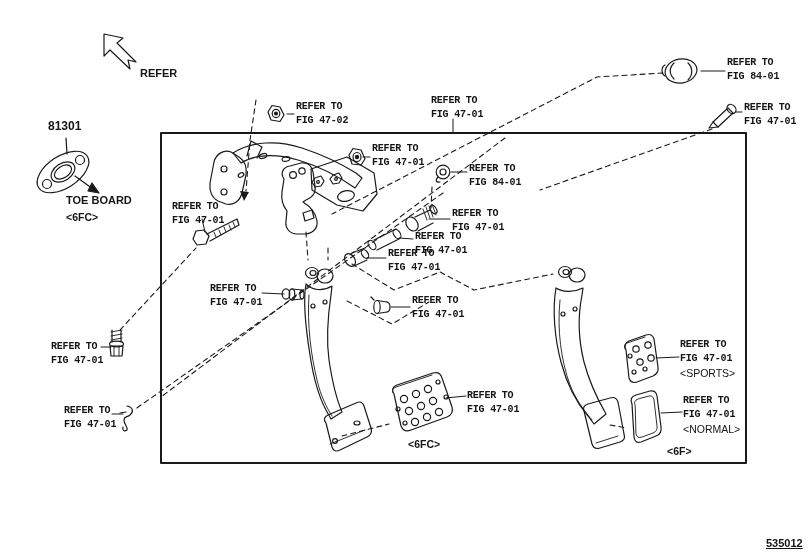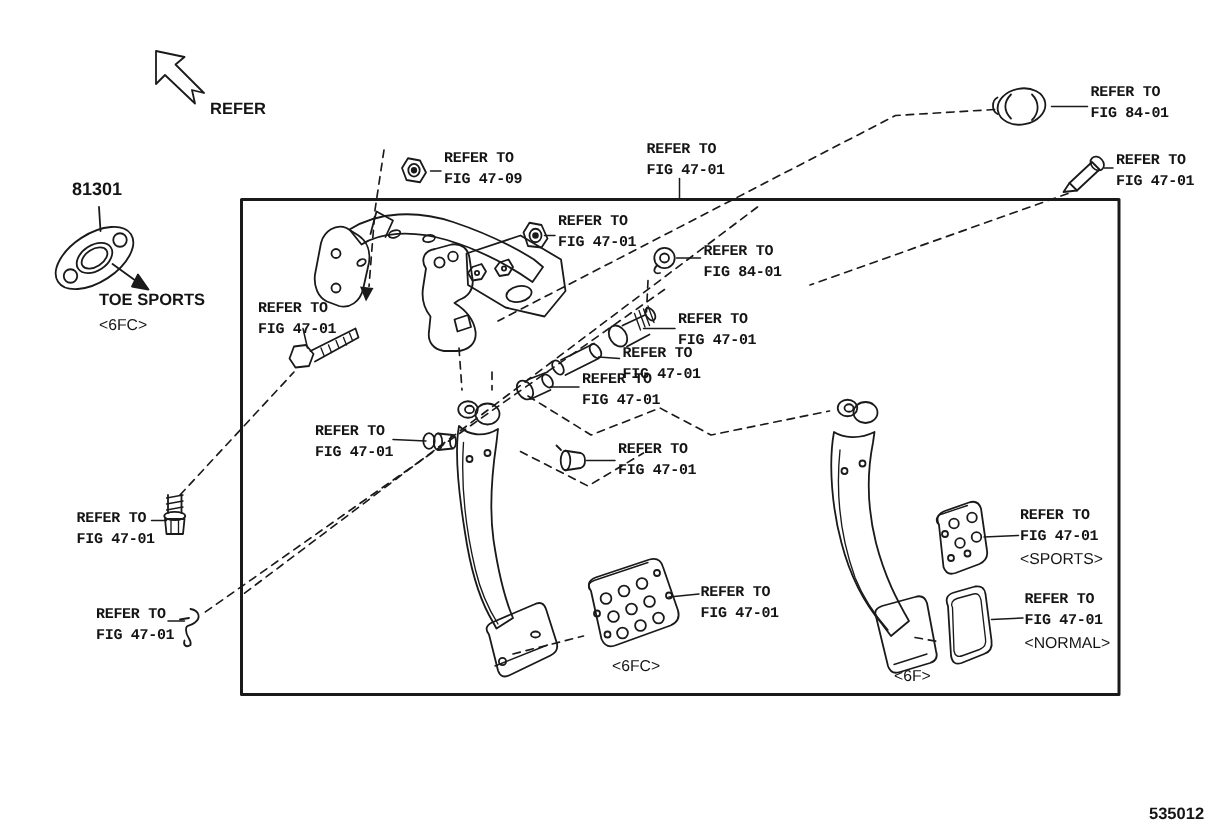--- a/index.html
+++ b/index.html
@@ -5,22 +5,22 @@
   html,body{margin:0;padding:0;background:#fff;}
   .stage{position:relative;width:811px;height:560px;background:#fff;overflow:hidden;
          font-family:"Liberation Sans",sans-serif;}
   .stage svg{position:absolute;left:0;top:0;}
   .callout{position:absolute;font:700 10px/14px "Liberation Mono",monospace;
            color:#141414;white-space:nowrap;letter-spacing:-0.2px;}
   .callout .variant{font:400 10.5px/14px "Liberation Sans",sans-serif;letter-spacing:0;}
   .slabel{position:absolute;color:#141414;white-space:nowrap;
           font:700 11px/12px "Liberation Sans",sans-serif;}
   .slabel.big{font-size:12px;}
-  .slabel.variant{font-weight:400;font-size:10.5px;}
-  .slabel.num{font-size:11px;}
+  .slabel.variant{font-weight:700;font-size:10.5px;}
+  .slabel.num{font-size:11px;text-decoration:underline;}
 </style>
 </head>
 <body>
 
 <div class="stage">
 
 <svg width="811" height="560" viewBox="0 0 811 560" fill="none" stroke="#1a1a1a" stroke-width="1.2" stroke-linecap="round" stroke-linejoin="round">
 
   <rect x="161" y="133" width="585" height="330" stroke-width="2"></rect>
 
@@ -245,21 +245,21 @@
 <div class="callout" style="left:727px;top:56px">
   <div>REFER TO</div>
   <div>FIG 84-01</div>
 </div>
 <div class="callout" style="left:744px;top:101px">
   <div>REFER TO</div>
   <div>FIG 47-01</div>
 </div>
 <div class="callout" style="left:296px;top:100px">
   <div>REFER TO</div>
-  <div>FIG 47-09</div>
+  <div>FIG 47-02</div>
 </div>
 <div class="callout" style="left:431px;top:94px">
   <div>REFER TO</div>
   <div>FIG 47-01</div>
 </div>
 <div class="callout" style="left:372px;top:142px">
   <div>REFER TO</div>
   <div>FIG 47-01</div>
 </div>
 <div class="callout" style="left:469px;top:162px">
@@ -308,19 +308,19 @@
   <div class="variant">&lt;SPORTS&gt;</div>
 </div>
 <div class="callout" style="left:683px;top:394px">
   <div>REFER TO</div>
   <div>FIG 47-01</div>
   <div class="variant">&lt;NORMAL&gt;</div>
 </div>
 
 <div class="slabel" style="left:140px;top:67px">REFER</div>
 <div class="slabel big" style="left:48px;top:120px">81301</div>
-<div class="slabel" style="left:66px;top:194px">TOE SPORTS</div>
+<div class="slabel" style="left:66px;top:194px">TOE BOARD</div>
 <div class="slabel variant" style="left:66px;top:211px">&lt;6FC&gt;</div>
 <div class="slabel variant" style="left:408px;top:438px">&lt;6FC&gt;</div>
-<div class="slabel variant" style="left:596px;top:445px">&lt;6F&gt;</div>
+<div class="slabel variant" style="left:667px;top:445px">&lt;6F&gt;</div>
 <div class="slabel num" style="left:766px;top:537px">535012</div>
 
 </div>
 
 </body></html>

